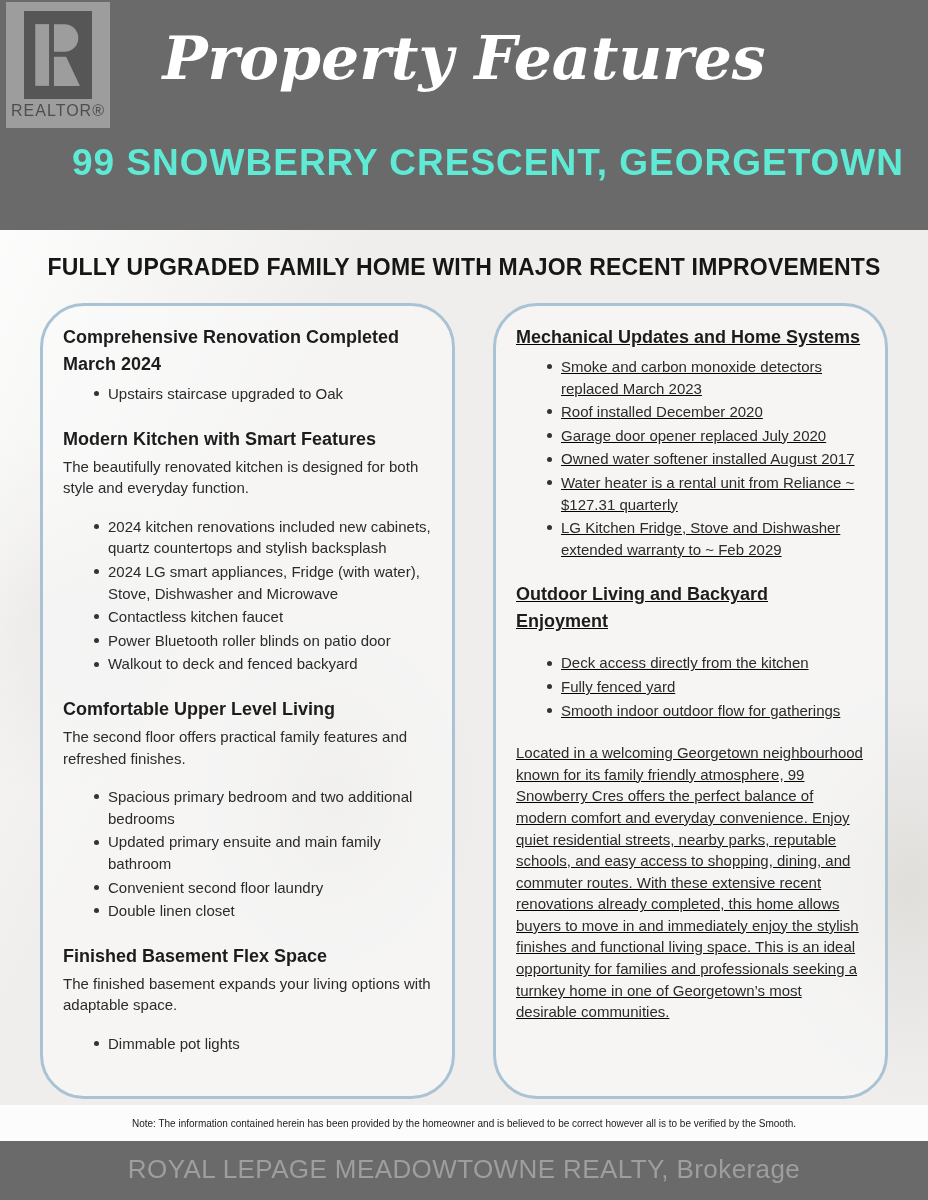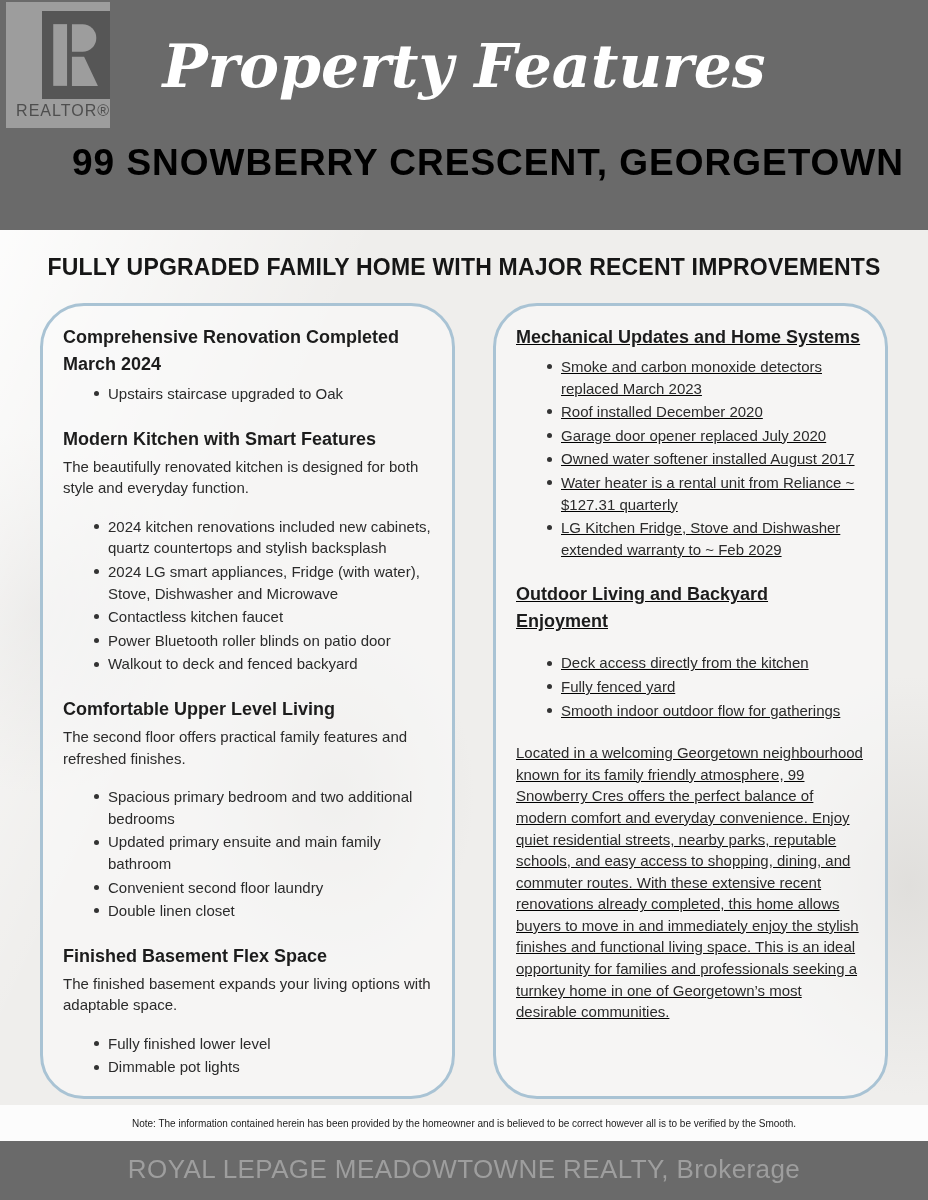--- a/index.html
+++ b/index.html
@@ -4,30 +4,30 @@
 <style>
   html,body{margin:0;padding:0;background:#ffffff;}
   .page{
     position:relative;width:928px;height:1200px;overflow:hidden;
     background:#efeeec;font-family:"Liberation Sans",sans-serif;
   }
   
   .header{position:absolute;top:0;left:0;right:0;height:230px;background:var(--header-bg,#6a6a6a);}
   .logo{
     position:absolute;left:6px;top:2px;width:104px;height:126px;background:#9d9d9d;
-    box-sizing:border-box;display:flex;flex-direction:column;align-items:flex-end;padding:9px 0 3px;
+    box-sizing:border-box;display:flex;flex-direction:column;align-items:center;padding:9px 0 3px;
   }
   .logo-inner{width:68px;height:88px;background:#565656;display:flex;align-items:center;justify-content:center;}
   .logo-label{font-size:16px;color:#4e4e4e;letter-spacing:1px;margin-top:3px;white-space:nowrap;}
   .script-title{
-    position:absolute;top:24px;left:0;right:0;text-align:center;color:#ffffff;
+    position:absolute;top:16px;left:0;right:0;text-align:center;color:#ffffff;
     font-family:"DejaVu Serif",serif;font-style:italic;font-weight:700;font-size:60px;line-height:1.4;
   }
   .address{
-    position:absolute;top:142px;left:0;right:0;text-align:center;color:#000000;
+    position:absolute;top:142px;left:0;right:0;text-align:center;color:#5eead4;
     font-weight:700;font-size:37px;letter-spacing:1px;margin-left:48px;
   }
   
   .content{position:absolute;top:230px;left:0;right:0;bottom:59px;}
   .content::before{
     content:"";position:absolute;inset:0;pointer-events:none;
     background:
       linear-gradient(115deg, rgba(255,255,255,0.85) 0%, rgba(255,255,255,0) 28%),
       radial-gradient(ellipse 220px 260px at 4% 42%, rgba(196,194,191,0.30), transparent 70%),
       radial-gradient(ellipse 200px 260px at 36% 62%, rgba(206,204,200,0.35), transparent 70%),
@@ -117,21 +117,20 @@
               <li>Spacious primary bedroom and two additional bedrooms</li>
               <li>Updated primary ensuite and main family bathroom</li>
               <li>Convenient second floor laundry</li>
               <li>Double linen closet</li>
             </ul>
           </div>
           <div class="section">
             <h3>Finished Basement Flex Space</h3>
             <p class="intro">The finished basement expands your living options with adaptable space.</p>
             <ul class="after-intro">
-              <li>Fully finished lower level</li>
               <li>Dimmable pot lights</li>
             </ul>
           </div>
         </div>
       <div class="box box-right" id="right-box">
           <div class="section">
             <h3>Mechanical Updates and Home Systems</h3>
             <ul class="">
               <li>Smoke and carbon monoxide detectors replaced March 2023</li>
               <li>Roof installed December 2020</li>

